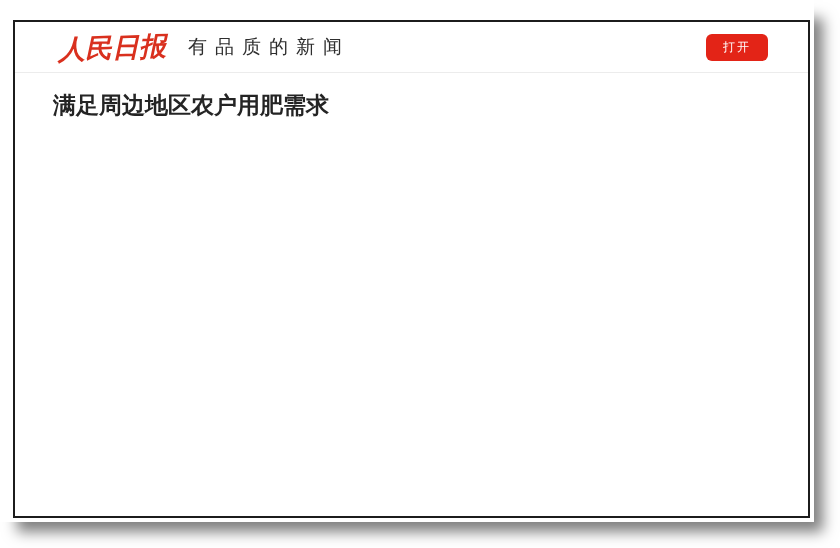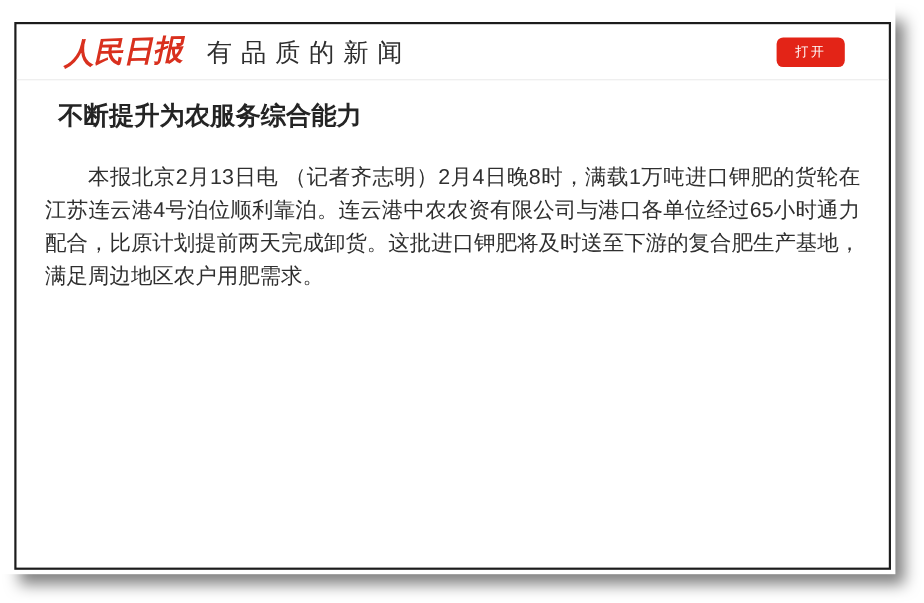--- a/index.html
+++ b/index.html
@@ -51,21 +51,21 @@
     font-style: italic;
     font-weight: bold;
     font-size: 27px;
     line-height: 1;
     color: var(--brand-red, #d9301e);
     transform: rotate(-2deg);
     white-space: nowrap;
   }
   .tagline {
     margin-left: 22px;
-    font-size: 23px;
+    font-size: 19px;
     letter-spacing: 8px;
     color: #2e2e2e;
     white-space: nowrap;
   }
   .open-btn {
     margin-left: auto;
     background: var(--button-red, #e32417);
     color: #ffffff;
     border: none;
     border-radius: 6px;
@@ -109,22 +109,21 @@
 <div class="stage">
   <div class="window">
     <div class="card">
 
       <div class="masthead">
         <span class="logo">人民日报</span>
         <span class="tagline">有品质的新闻</span>
         <button class="open-btn">打开</button>
       </div>
 
-      <h1 class="title">不断提升为农服务综合能力</h1>
+      <h1 class="title">满足周边地区农户用肥需求</h1>
 
 
       <article class="body-text">
-        <p>本报北京2月13日电 （记者齐志明）2月4日晚8时，满载1万吨进口钾肥的货轮在江苏连云港4号泊位顺利靠泊。连云港中农农资有限公司与港口各单位经过65小时通力配合，比原计划提前两天完成卸货。这批进口钾肥将及时送至下游的复合肥生产基地，满足周边地区农户用肥需求。</p>
       </article>
 
     </div>
   </div>
 </div>
 
 </body></html>

